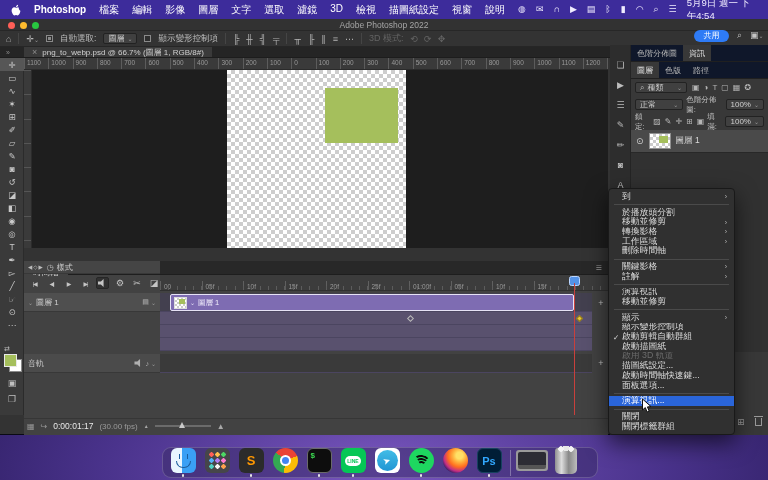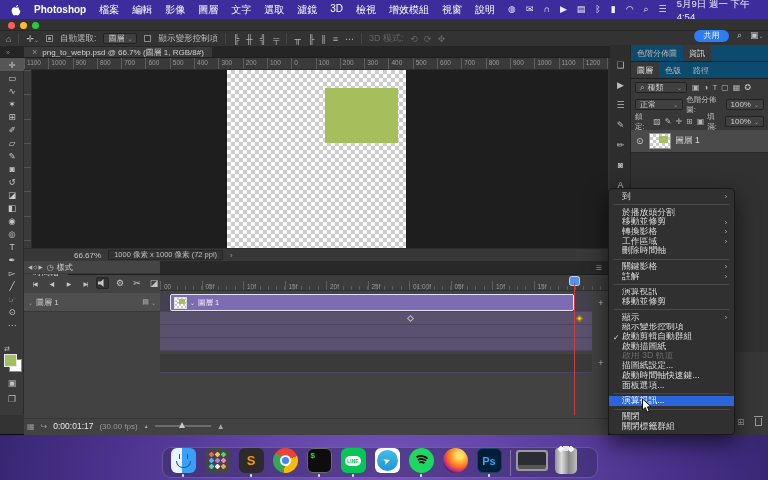--- a/index.html
+++ b/index.html
@@ -113,21 +113,21 @@
 .zoom-thumb{position:absolute;left:24px;top:-3px;width:0;height:0;border-left:3.5px solid transparent;border-right:3.5px solid transparent;border-bottom:6px solid #c9c9c9}
 .mount{color:#a8a8a8}
 
 
 .right-strip{position:absolute;left:610px;top:45px;width:21px;height:390px;background:#2d2d2d;border-right:1px solid #242424}
 .strip-ic{width:21px;height:20px;display:flex;align-items:center;justify-content:center;font-size:9px;color:#bdbdbd}
 .strip-collapse{position:absolute;left:612px;top:46px;font-size:7px;color:#8a8a8a}
 
 
 .right-panels{position:absolute;left:631px;top:45px;width:137px;height:390px;background:#383838}
-.ptab-row{height:17px;background:#0c4a6e;display:flex;align-items:stretch;border-bottom:1px solid #202020;position:relative}
+.ptab-row{height:17px;background:#0f172a;display:flex;align-items:stretch;border-bottom:1px solid #202020;position:relative}
 .ptab{display:inline-flex;align-items:center;padding:0 6px;font-size:8px;color:#b5b5b5}
 .ptab.active{background:#383838;color:#e2e2e2}
 .prow{height:17px;display:flex;align-items:center;gap:3px;padding:0 4px;font-size:7.5px;color:#c0c0c0}
 .prow .field{height:11px}
 .p-ic{font-size:8px;color:#b5b5b5}
 .layer-row{height:22px;background:#4a4a4a;display:flex;align-items:center;gap:5px;padding:0 5px;font-size:8.5px;color:#dadada}
 .eye{font-size:9px;color:#cfcfcf}
 .layer-thumb{width:22px;height:16px;border:1px solid #909090;background-color:#fff;
   background-image:linear-gradient(45deg,#ccc 25%,transparent 25%,transparent 75%,#ccc 75%),linear-gradient(45deg,#ccc 25%,transparent 25%,transparent 75%,#ccc 75%);
   background-size:6px 6px;background-position:0 0,3px 3px;position:relative}
@@ -208,21 +208,21 @@
 
     <span class="mb-item">檔案</span>
         <span class="mb-item">編輯</span>
         <span class="mb-item">影像</span>
         <span class="mb-item">圖層</span>
         <span class="mb-item">文字</span>
         <span class="mb-item">選取</span>
         <span class="mb-item">濾鏡</span>
         <span class="mb-item">3D</span>
         <span class="mb-item">檢視</span>
-        <span class="mb-item">增效模組</span>
+        <span class="mb-item">描圖紙設定</span>
         <span class="mb-item">視窗</span>
         <span class="mb-item">說明</span>
       </span>
     <span class="mb-right">
       <span style="display:flex;gap:10px;align-items:center">
 
       <span class="icn">◍</span>
           <span class="icn">✉</span>
           <span class="icn">∩</span>
           <span class="icn">▶</span>
@@ -235,20 +235,21 @@
         </span>
       <span class="mb-clock">5月9日 週一 下午4:54</span>
     </span>
   </div>
 
   <div class="window"></div>
   <div class="titlebar"></div>
   <span class="tl-dot" style="left:8px;top:21.5px;background:#ff5f57"></span>
   <span class="tl-dot" style="left:20px;top:21.5px;background:#febc2e"></span>
   <span class="tl-dot" style="left:32px;top:21.5px;background:#28c840"></span>
+  <div class="win-title">Adobe Photoshop 2022</div>
 
   <div class="optionsbar">
     <span class="ob-ic">⌂</span>
     <span class="ob-sep"></span>
     <span class="ob-ic"><span>✛</span><span class="chev">⌄</span></span>
     <span class="checkbox checked"></span>
     <span>自動選取:</span>
     <span class="field">
         <span>圖層</span>
         <span class="chev">⌄</span>
@@ -328,25 +329,20 @@
   <div class="ruler-top">
     <span>
       
     <span class="tick">1100</span><span class="tick">1000</span><span class="tick">900</span><span class="tick">800</span><span class="tick">700</span><span class="tick">600</span><span class="tick">500</span><span class="tick">400</span><span class="tick">300</span><span class="tick">200</span><span class="tick">100</span><span class="tick">0</span><span class="tick">100</span><span class="tick">200</span><span class="tick">300</span><span class="tick">400</span><span class="tick">500</span><span class="tick">600</span><span class="tick">700</span><span class="tick">800</span><span class="tick">900</span><span class="tick">1000</span><span class="tick">1100</span><span class="tick">1200</span><span class="tick">1300</span></span>
   </div>
   <div class="ruler-left"></div>
   <div class="pasteboard"></div>
   <div class="canvas-doc"></div>
   <div class="green-rect"></div>
 
-  <div class="statusbar">
-    <span>66.67%</span>
-    <span class="doc-info">1000 像素 x 1000 像素 (72 ppi)</span>
-    <span style="color:#9a9a9a">›</span>
-  </div>
 
   <div class="timeline">
     <div class="tl-tabstrip">
       <span class="tl-tab">時間軸</span>
       <span class="tl-menu-ic">☰</span>
     </div>
     <div class="tl-controls">
       <span style="display:flex;gap:4px">
 
       <span class="tl-btn">|◀</span>
@@ -389,20 +385,28 @@
           <span class="stopwatch">◷</span>
           <span>不透明度</span>
         </div>
 
         <div class="tl-hdr prop-hdr" style="height:13px">
           <span class="nav">◀◇▶</span>
           <span class="stopwatch">◷</span>
           <span>樣式</span>
         </div>
       </div>
+    <div class="tl-hdr row-audio">
+      <span>音軌</span>
+      <span class="hdr-right">
+          <span class="spk" style="background:#b0b0b0"></span>
+      <span>♪</span>
+          <span class="chev">⌄</span>
+        </span>
+    </div>
 
     <div class="purple-row" style="top:32px;height:19px;background:#43404f"></div>
     <div class="purple-row" style="top:51px;height:13px"></div>
     <div class="purple-row" style="top:64px;height:13px"></div>
     <div class="purple-row" style="top:77px;height:13px"></div>
     <div class="purple-row" style="top:93px;height:19px;background:#3a3a3a"></div>
 
     <div class="clip">
       <span class="clip-thumb"></span>
       <span class="chev" style="color:#e8e4f8">⌄</span>

